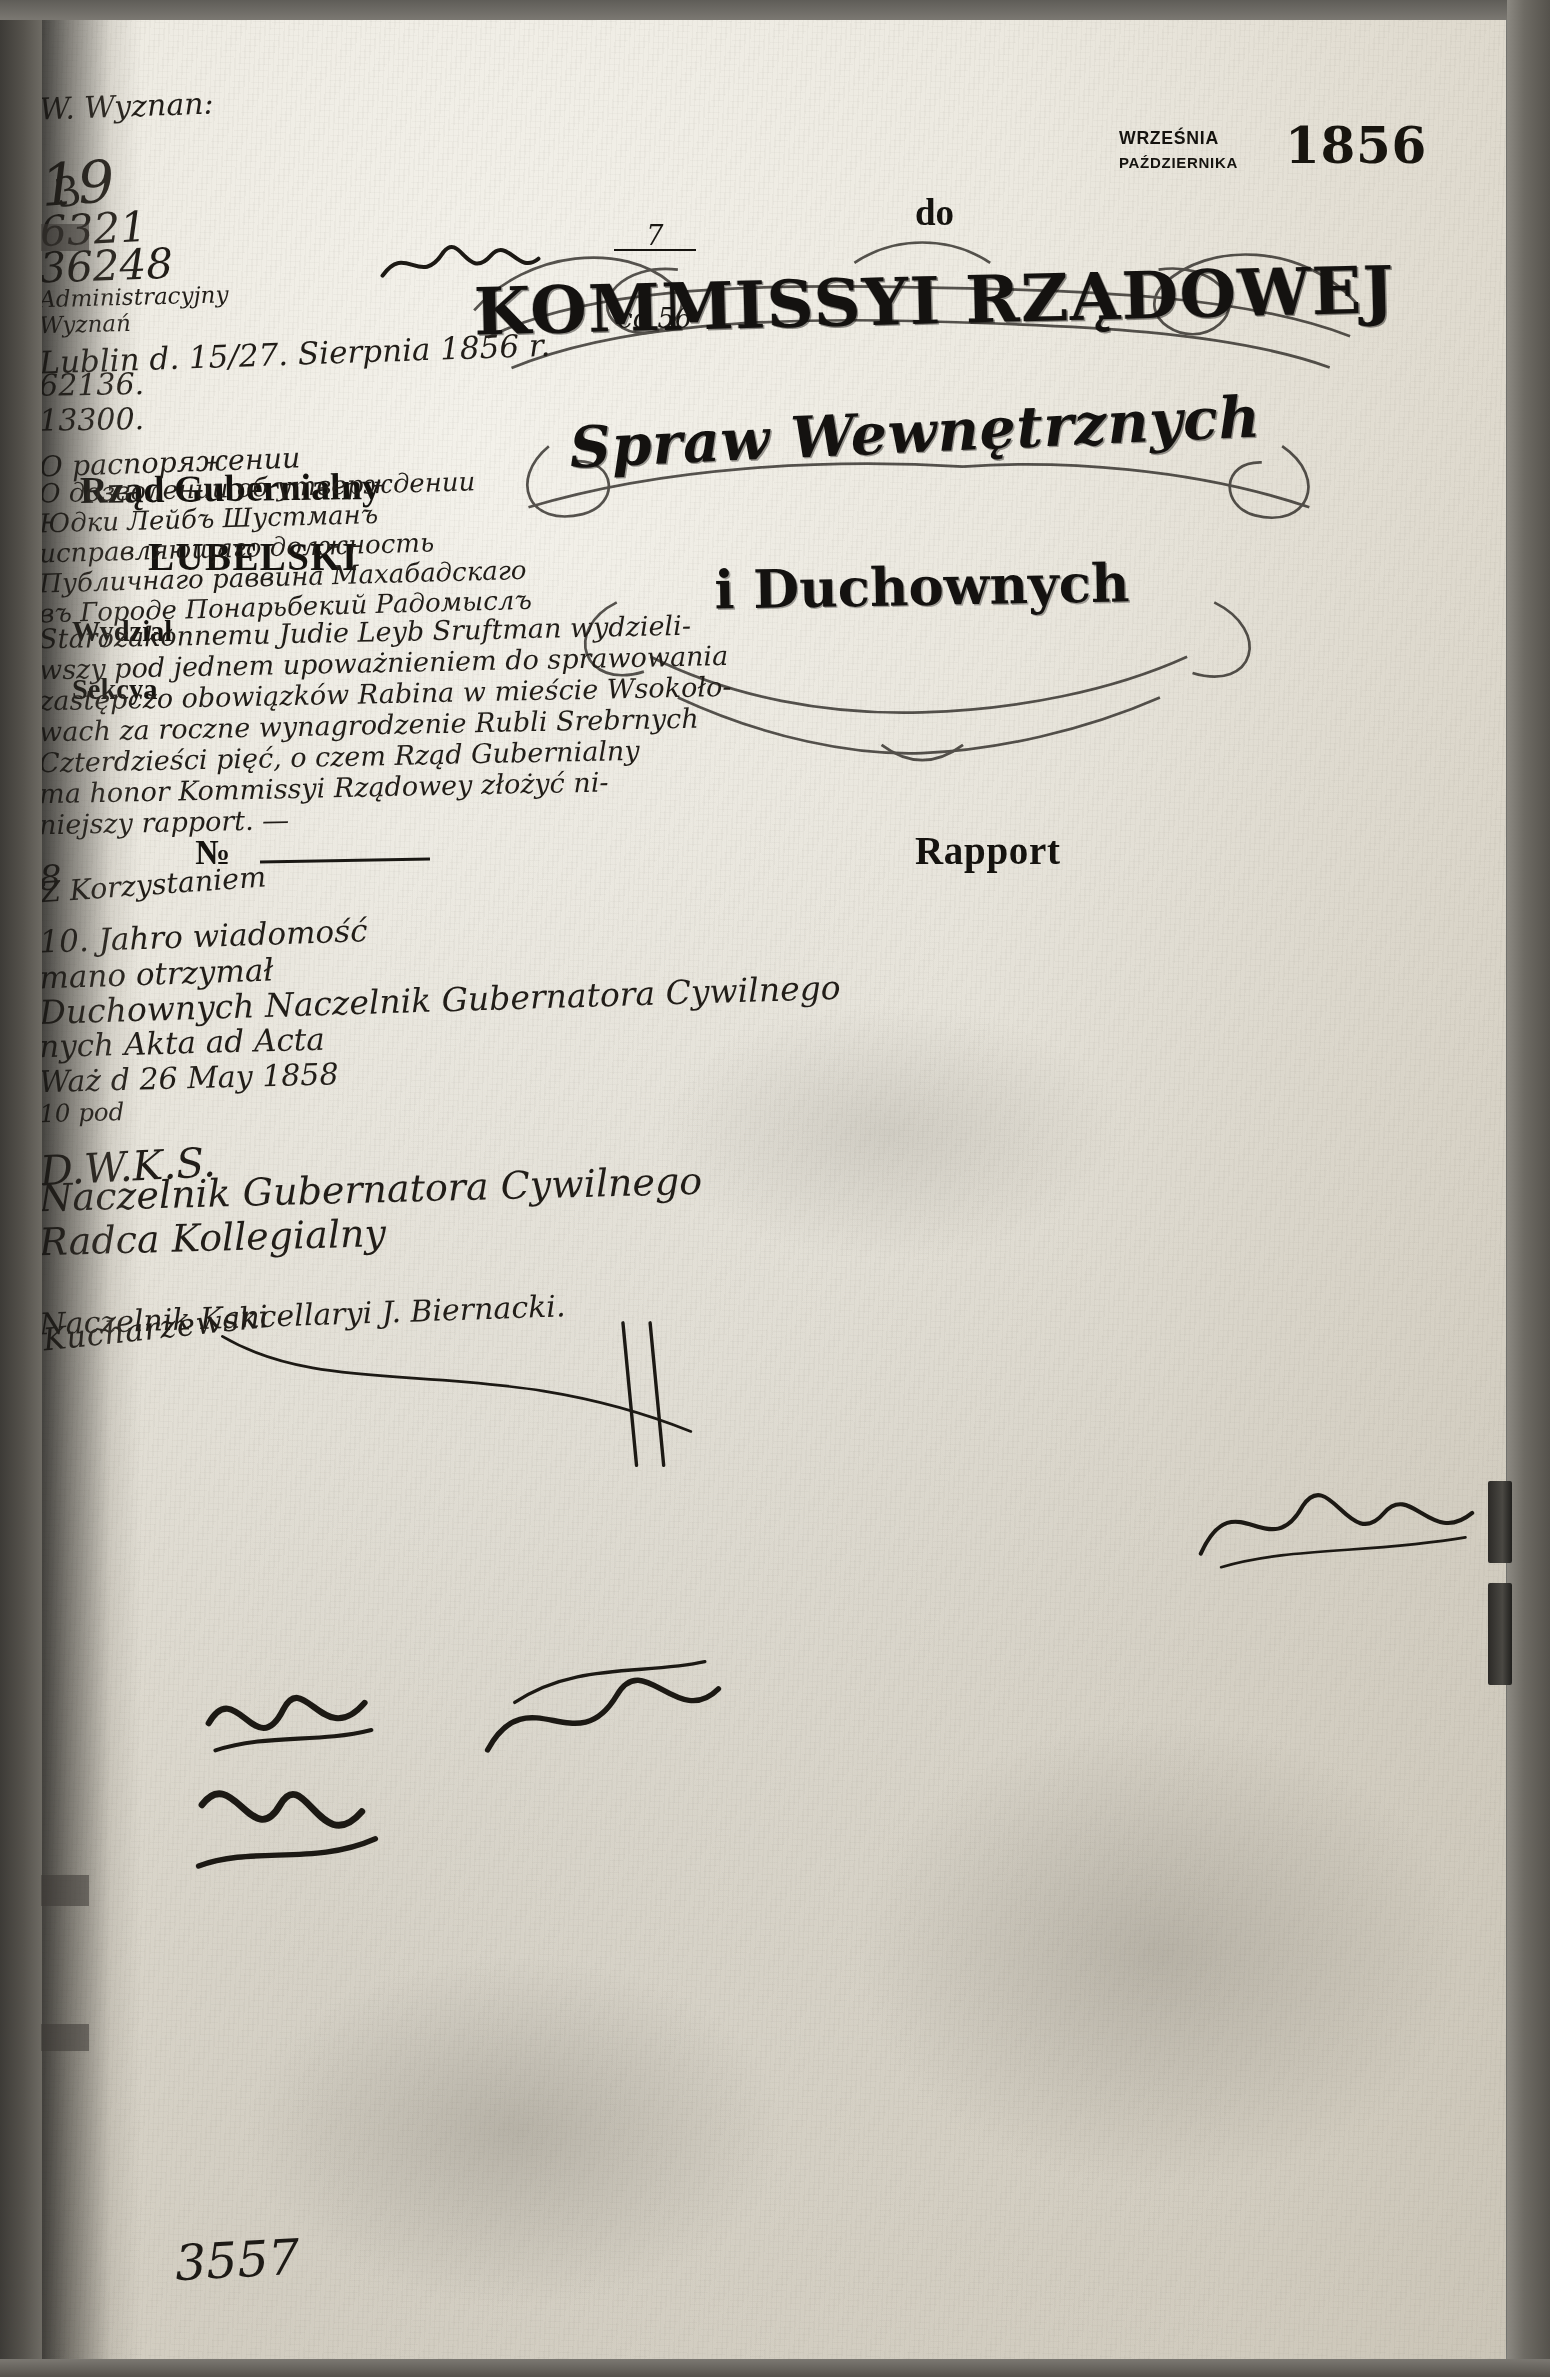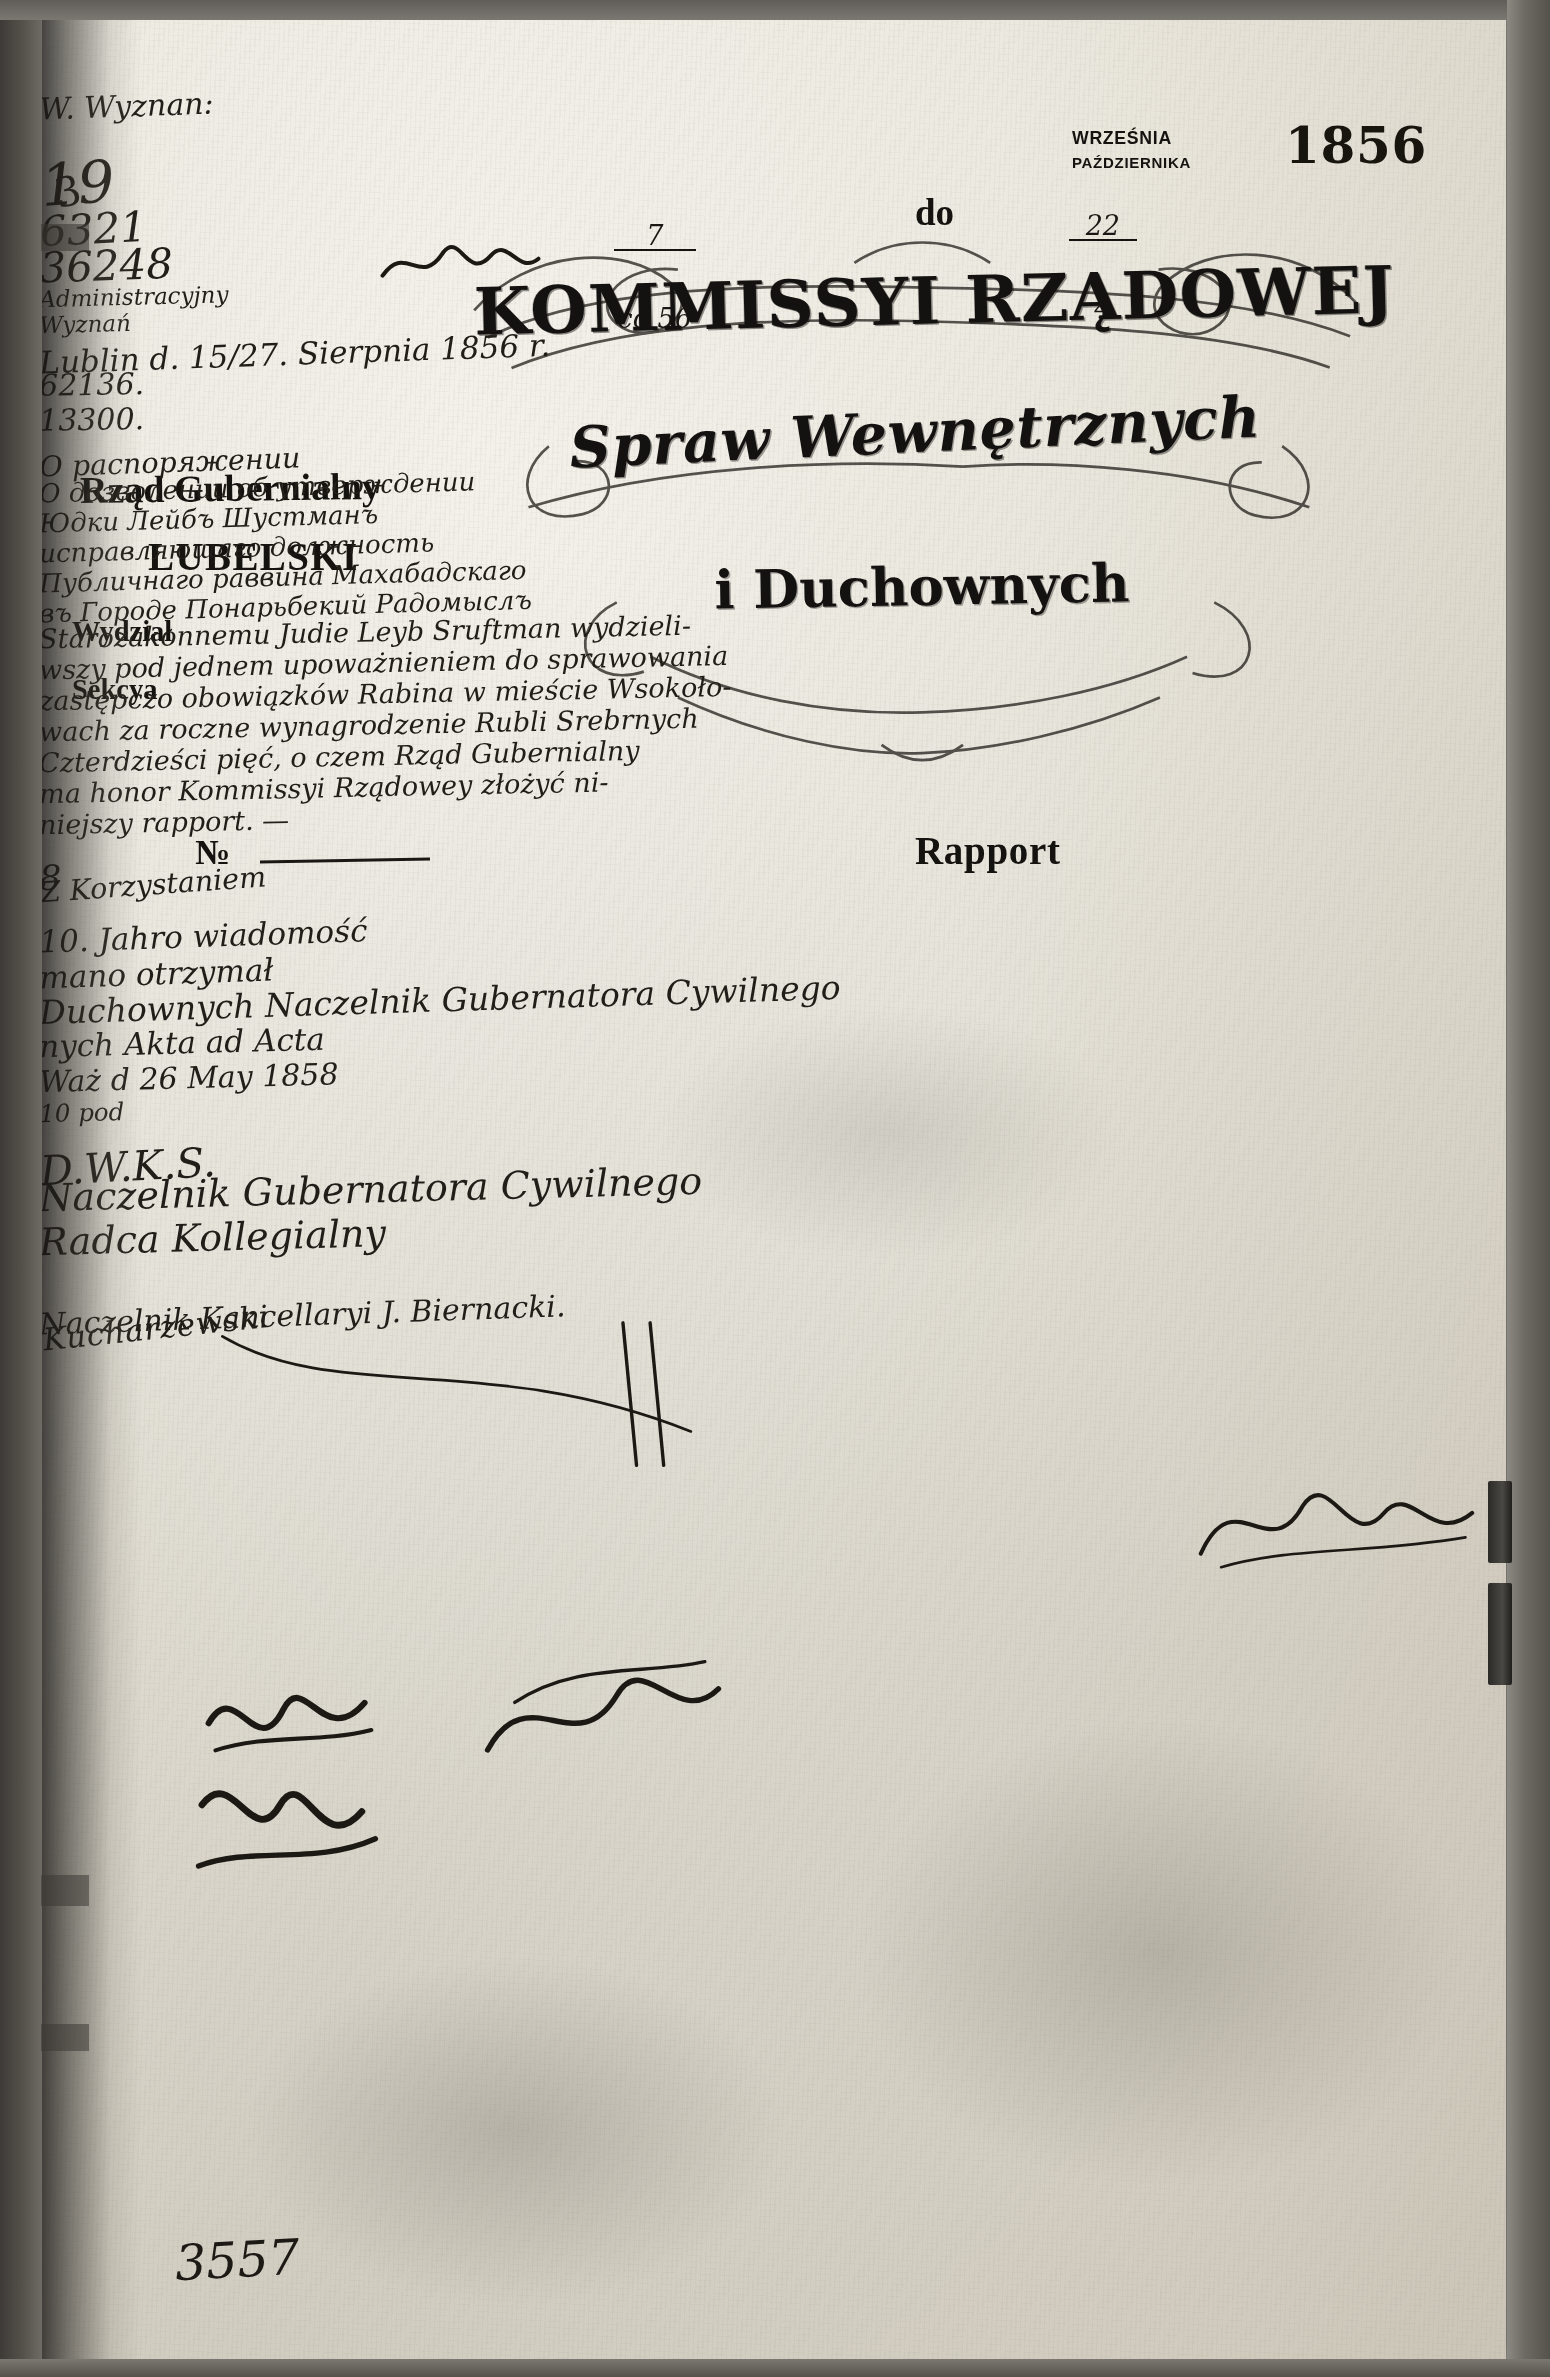--- a/index.html
+++ b/index.html
@@ -237,28 +237,22 @@
       <span class="frac">
         <span class="num">7</span>
         <span class="den">co 56</span>
       </span>
     </div>
 
     <div class="hand" style="left:720px; top:105px; font-size:58px; transform:rotate(-4deg);">19</div>
 
     <div class="print-bold" style="position:absolute; left:876px; top:136px; font-size:37px;margin-top:37px;">do</div>
 
-    <div class="ink" style="left:978px; top:109px; font-size:27px; font-family:'DejaVu Serif',serif; font-style:italic;">
-      <span class="frac">
-        <span class="num">22</span>
-        <span class="den">4</span>
-      </span>
-    </div>
-
-    <div class="date-stamp-box" style="left:1033px; top:110px; width:258px; text-align:left;">
+
+    <div class="date-stamp-box" style="left:1080px; top:110px; width:258px; text-align:left;">
       <div class="ds-row1">WRZEŚNIA</div>
       <div class="ds-row2" style="margin-top:5.4px;">PAŹDZIERNIKA</div>
     </div>
 
     <div class="year" style="left:1246px; top:98px;">1856</div>
 
     <div class="hand" style="left:234px; top:224px; font-size:42px; transform:rotate(-3deg);">6321</div>
     <div class="hand" style="left:204px; top:292px; font-size:42px; transform:rotate(-2deg);">36248</div>
 
     <div class="stroke-scribble" style="left:340px; top:217px;">

